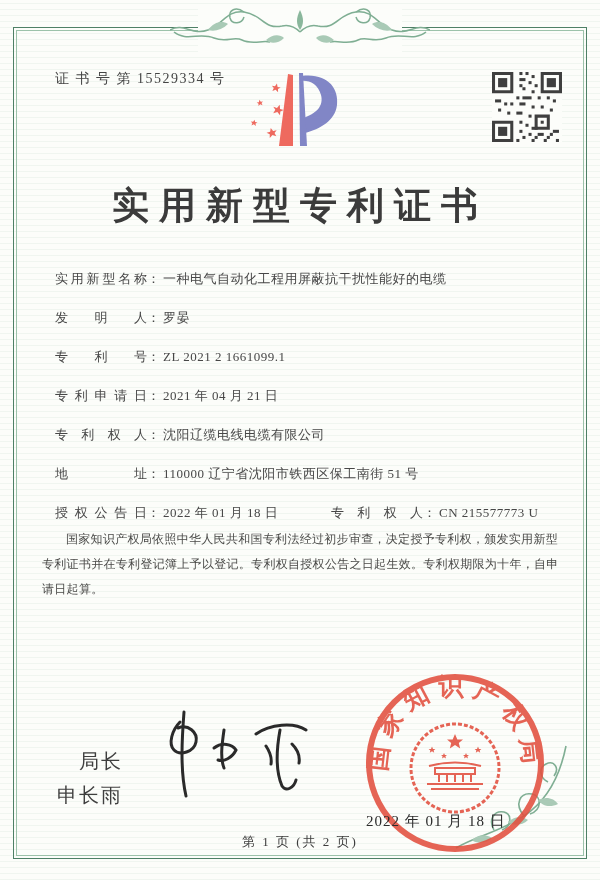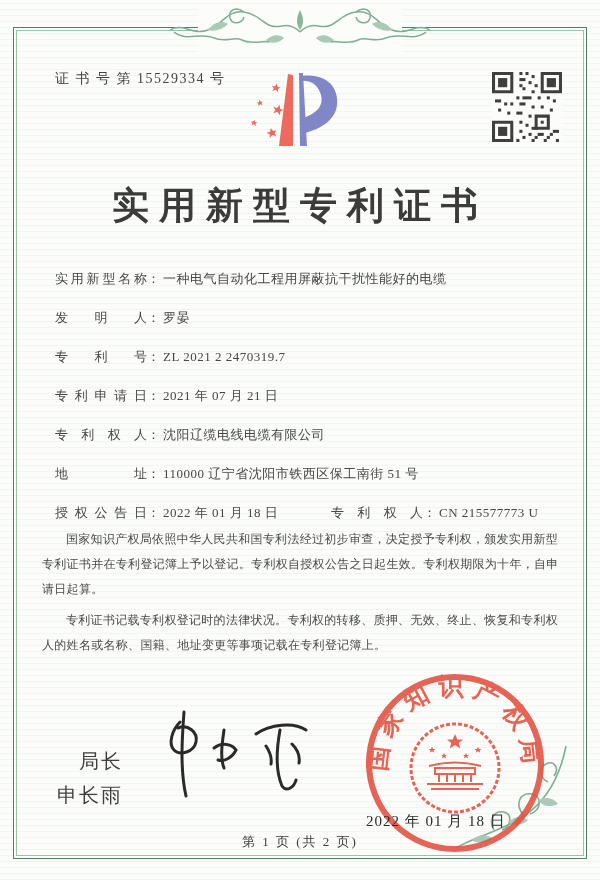--- a/index.html
+++ b/index.html
@@ -167,39 +167,38 @@
   <div class="title">实用新型专利证书</div>
 
   <div class="fields">
     <div class="row">
       <span class="flabel">实用新型名称</span><span class="fcolon">：</span><span class="fvalue">一种电气自动化工程用屏蔽抗干扰性能好的电缆</span>
     </div>
     <div class="row">
       <span class="flabel">发明人</span><span class="fcolon">：</span><span class="fvalue">罗晏</span>
     </div>
     <div class="row">
-      <span class="flabel">专利号</span><span class="fcolon">：</span><span class="fvalue">ZL 2021 2 2470319.7</span>
-    </div>
-    <div class="row">
-      <span class="flabel">专利申请日</span><span class="fcolon">：</span><span class="fvalue">2021 年 07 月 21 日</span>
+      <span class="flabel">专利号</span><span class="fcolon">：</span><span class="fvalue">ZL 2021 2 1661099.1</span>
+    </div>
+    <div class="row">
+      <span class="flabel">专利申请日</span><span class="fcolon">：</span><span class="fvalue">2021 年 04 月 21 日</span>
     </div>
     <div class="row">
       <span class="flabel">专利权人</span><span class="fcolon">：</span><span class="fvalue">沈阳辽缆电线电缆有限公司</span>
     </div>
     <div class="row">
       <span class="flabel">地址</span><span class="fcolon">：</span><span class="fvalue">110000 辽宁省沈阳市铁西区保工南街 51 号</span>
     </div>
     <div class="row grant-row">
       <span class="flabel">授权公告日</span><span class="fcolon">：</span><span class="fvalue first">2022 年 01 月 18 日</span><span class="flabel">专利权人</span><span class="fcolon">：</span><span class="fvalue">CN 215577773 U</span>
     </div>
   </div>
 
   <div class="paras">
     <p>国家知识产权局依照中华人民共和国专利法经过初步审查，决定授予专利权，颁发实用新型专利证书并在专利登记簿上予以登记。专利权自授权公告之日起生效。专利权期限为十年，自申请日起算。</p>
-    <p>专利证书记载专利权登记时的法律状况。专利权的转移、质押、无效、终止、恢复和专利权人的姓名或名称、国籍、地址变更等事项记载在专利登记簿上。</p>
   </div>
 
   <div class="officer">
     <div>局长</div>
     <div>申长雨</div>
   </div>
 
   <svg class="signature" width="200" height="105" viewBox="0 0 200 105">
     <g stroke="#2a2a2a" stroke-width="3" fill="none" stroke-linecap="round">
       <path d="M52,22 C44,30 40,44 46,50 C52,56 66,52 68,42 C70,32 60,24 50,28"></path>

